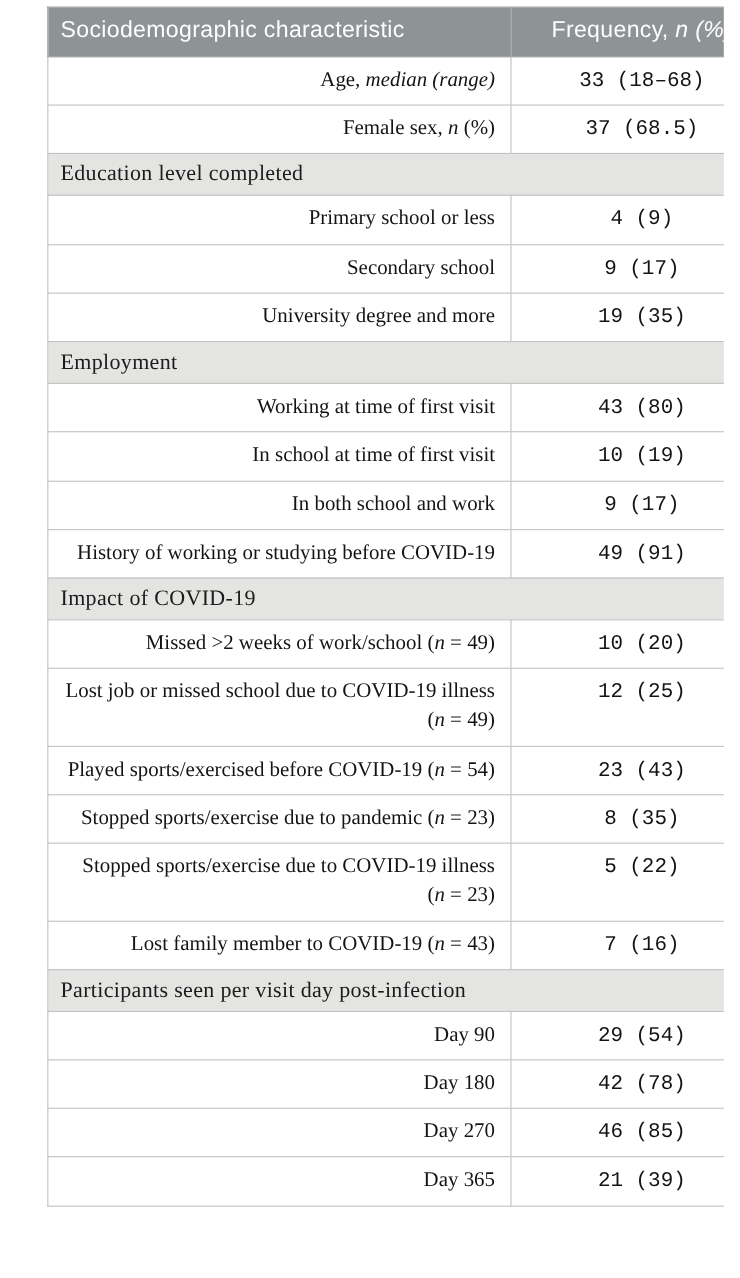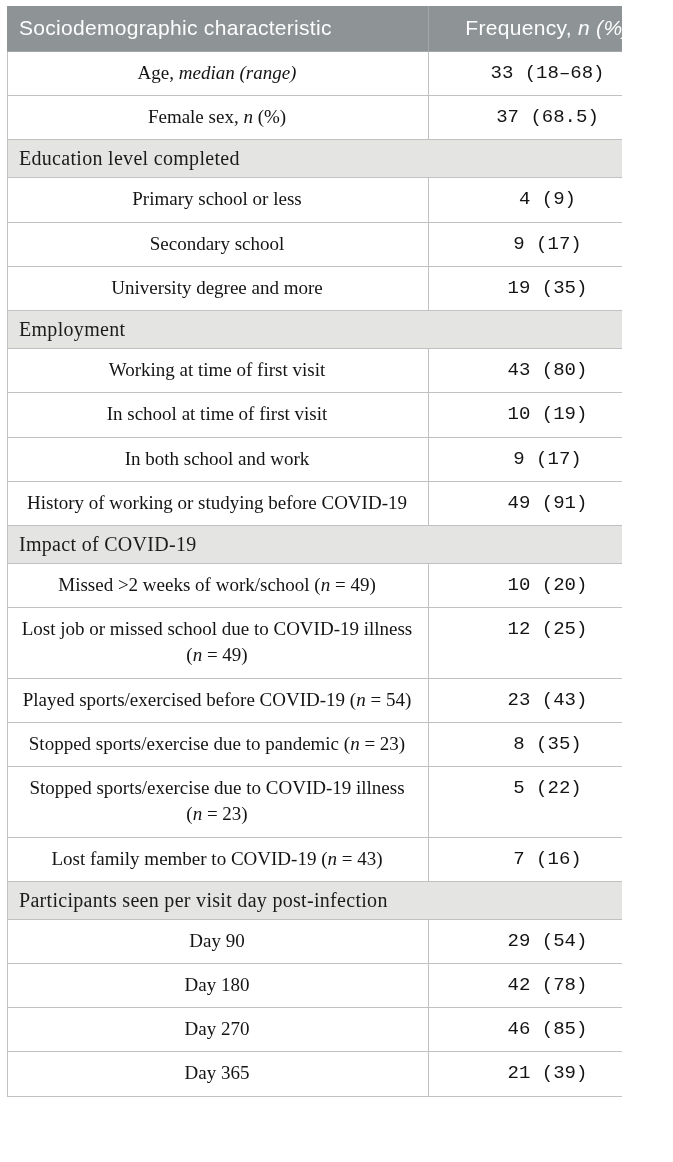--- a/index.html
+++ b/index.html
@@ -15,20 +15,21 @@
   html, body {
     background: var(--page-bg);
     font-family: "Liberation Sans", sans-serif;
   }
   .page {
     width: 622px;
     height: 1162px;
     background: var(--page-bg);
     padding: 6px 7px;
     overflow: hidden;
+    margin-left: 36px;
   }
   table.soc-table {
     width: 659px;
     border-collapse: collapse;
     table-layout: fixed;
   }
   .soc-table th, .soc-table td {
     border: 1.5px solid var(--border-color);
   }
   .soc-table col.c1 { width: 421px; }
@@ -63,21 +64,21 @@
     font-size: 20px;
     letter-spacing: 0.3px;
     padding: 7px 11px 8px 11px;
     line-height: 1.1;
   }
   
   .soc-table td.label {
     font-family: "Liberation Serif", serif;
     font-size: 19px;
     color: var(--body-text);
-    text-align: center;
+    text-align: right;
     padding: 8px 14px 9px 12px;
     line-height: 1.38;
     vertical-align: middle;
   }
   .soc-table td.value {
     font-family: Liberation Mono, monospace;
     font-size: 19px;
     color: var(--body-text);
     text-align: center;
     padding: 8px 6px 9px 6px;

